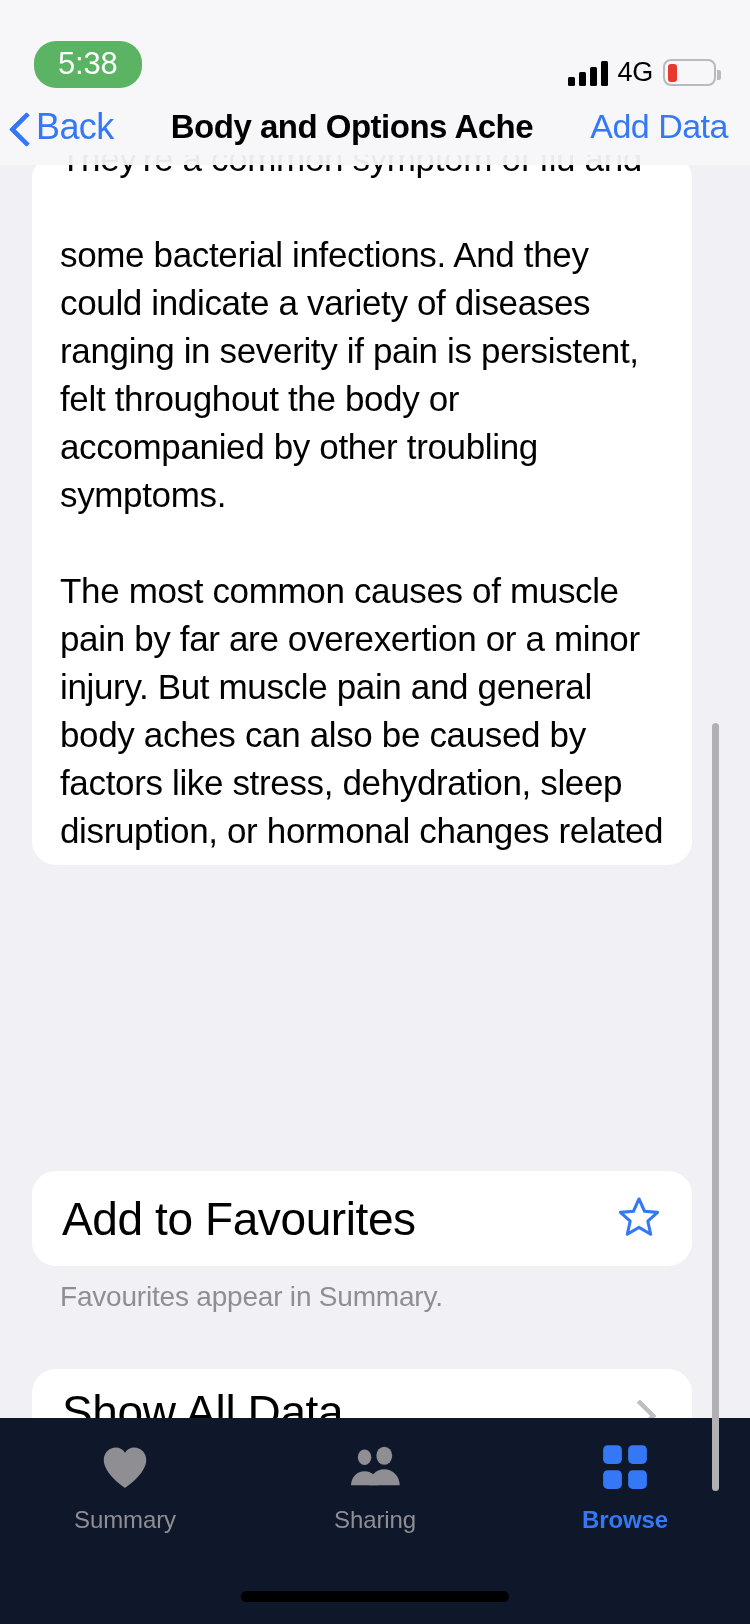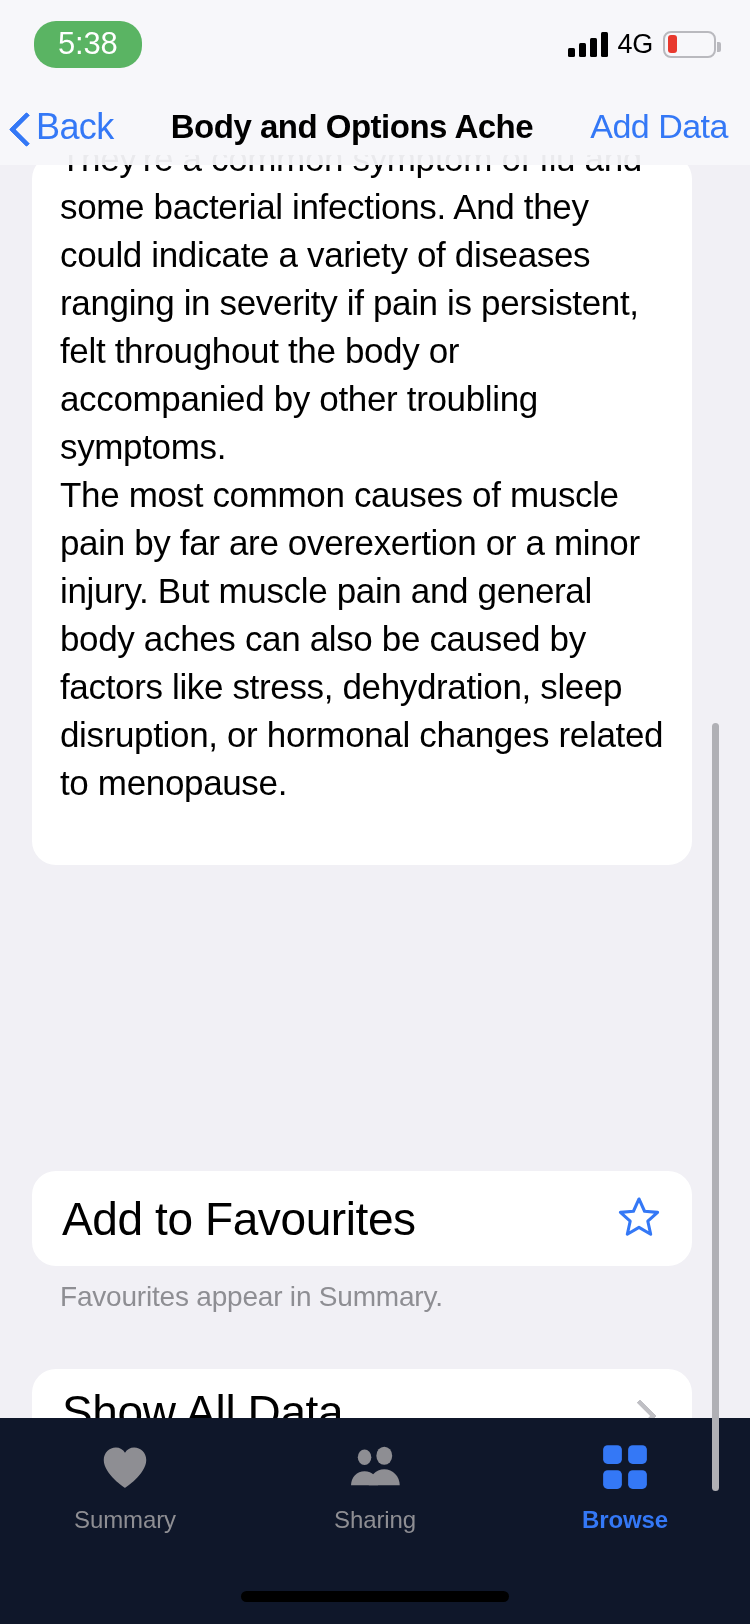--- a/index.html
+++ b/index.html
@@ -8,21 +8,21 @@
     font-family:"Liberation Sans", sans-serif;
     background:#F1F0F5;
     overflow:hidden;
   }
   .phone { position:relative; width:750px; height:1624px; background:#F1F0F5; }
 
   
   .statusbar {
     position:absolute; top:0; left:0; width:750px; height:88px;
     background:#F7F7FA;
-    display:flex; align-items:center; justify-content:space-between;
+    display:flex; align-items:flex-end; justify-content:space-between;
     padding:0 34px;
   }
   .time-pill {
     background:#5AB463; color:#fff;
     border-radius:22px;
     padding:7px 24px 9px 24px;
     font-size:31px; font-weight:500;
     letter-spacing:-0.2px;
     line-height:1;
   }
@@ -65,21 +65,21 @@
 
   .about-card {
     position:absolute; top:-10px; left:32px; right:58px;
     background:#fff; border-radius:24px;
     padding:0 28px 40px 28px;
     overflow:hidden; height:710px;
   }
   .about-card p {
     font-size:35px; line-height:48px; color:#000; letter-spacing:-0.35px;
   }
-  .about-card p + p { }
+  .about-card p + p { margin-top:48px; }
   .clip-line { margin-top:-20px; }
 
   .section-title {
     position:absolute; top:935px; left:36px;
     font-size:38px; font-weight:bold; color:#000; letter-spacing:-0.5px;
   }
 
   .fav-card {
     position:absolute; top:1006px; left:32px; right:58px;
     background:#fff; border-radius:24px; height:95px;

